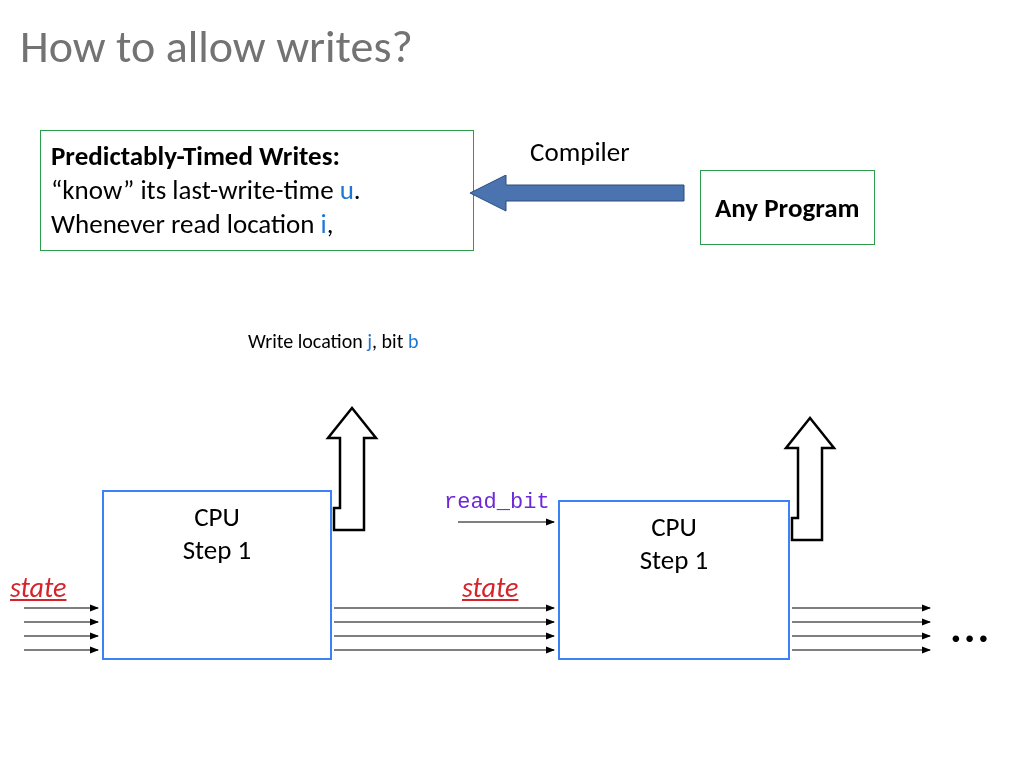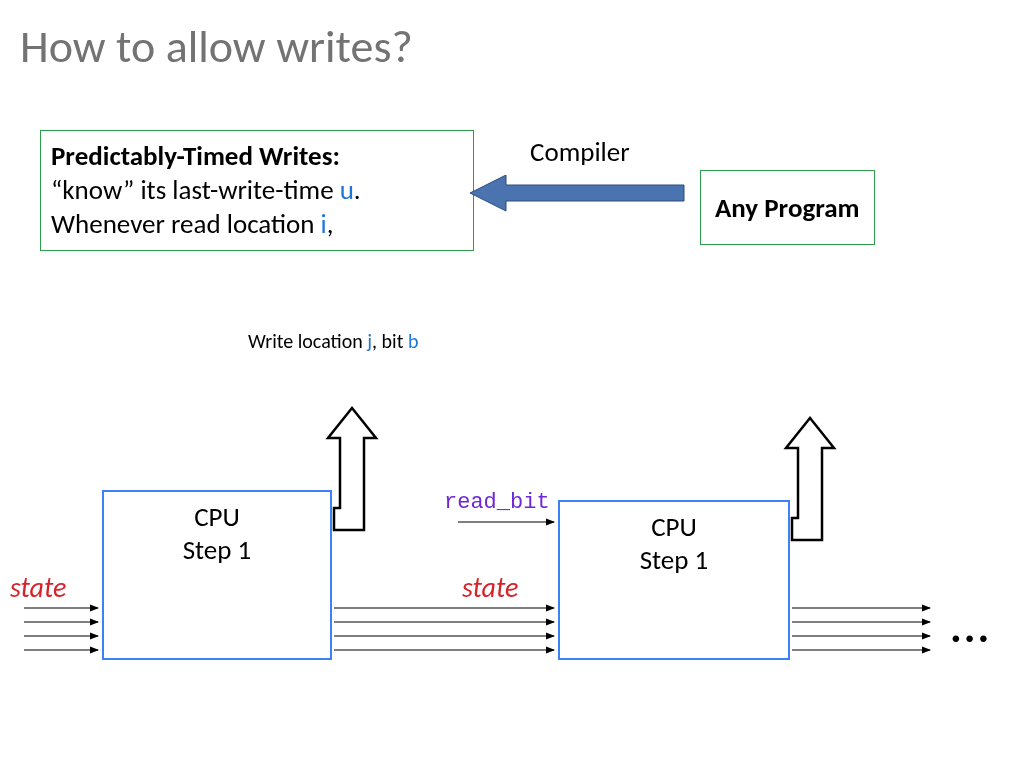--- a/index.html
+++ b/index.html
@@ -68,20 +68,21 @@
     text-align: center;
     box-sizing: border-box;
   }
   .cpu1 { top: 490px; left: 102px; width: 230px; height: 170px; padding-top: 8px;}
   .cpu2 { top: 500px; left: 558px; width: 232px; height: 160px; padding-top: 8px;}
   .state-label {
     position: absolute;
     color: #d6232a;
     font-style: italic;
     font-size: 28px;
+    text-decoration: underline;
   }
   .state1 { top: 570px; left: 10px; }
   .state2 { top: 570px; left: 462px; }
   .readbit-label {
     position: absolute;
     top: 490px;
     left: 444px;
     color: #6d28d9;
     font-family: "Courier New", monospace;
     font-size: 22px;

